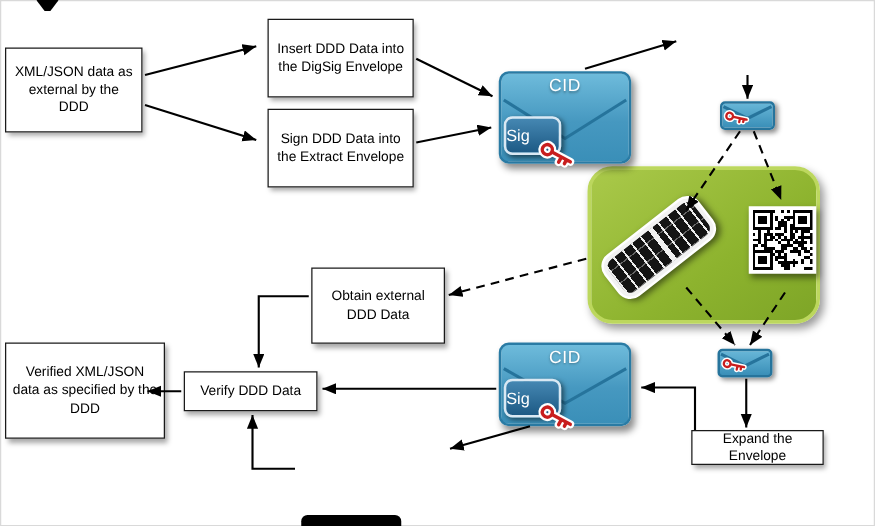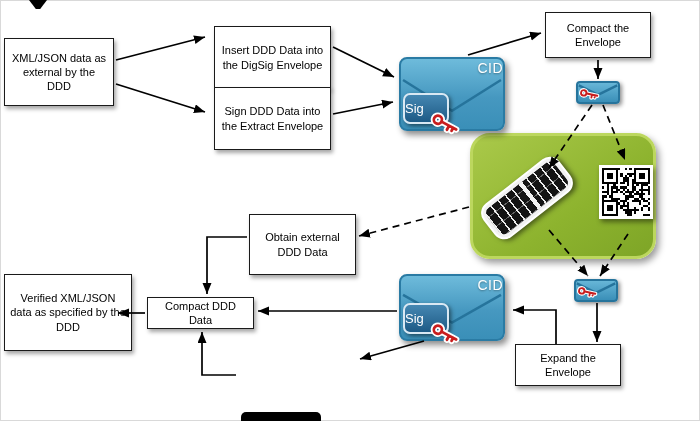--- a/index.html
+++ b/index.html
@@ -16,21 +16,21 @@
   
   .envelope{position:absolute;box-sizing:border-box;}
   .envelope-big{border-radius:8px;
         background:linear-gradient(180deg,#6ebbdb 0%,#4698c0 55%,#3a8fb8 100%);
         border:2px solid #2a7ba4;box-shadow:3px 4px 6px rgba(0,0,0,.45);}
   .envelope-small{border-radius:4px;
         background:linear-gradient(180deg,#67b6d7,#3a8fb8);
         border:2px solid #26749c;box-shadow:2px 2px 4px rgba(0,0,0,.45);}
   .env-flap{position:absolute;left:0;top:0;width:100%;height:100%;overflow:visible;}
   .env-flap path{fill:none;stroke:#26749c;stroke-width:2.5;vector-effect:non-scaling-stroke;}
-  .env-cid{position:absolute;top:1px;left:0;right:0;text-align:right;color:#fff;
+  .env-cid{position:absolute;top:1px;left:0;right:0;text-align:center;color:#fff;
         font-size:14px;letter-spacing:.5px;text-shadow:0 1px 2px rgba(0,0,0,.35);}
   .sig-badge{position:absolute;left:2px;bottom:5px;width:46px;height:31px;border-radius:7px;
         background:linear-gradient(180deg,#4587b2,#1d5a85);border:2px solid #d9e8f3;
         box-shadow:2px 2px 4px rgba(0,0,0,.5);color:#fff;font-size:13px;
         display:flex;align-items:center;justify-content:flex-start;box-sizing:border-box;}
   .key-icon{position:absolute;overflow:visible;}
   .key-badge{width:30px;height:17px;right:-13px;bottom:-10px;transform:rotate(28deg);}
   .key-small{width:20px;height:12px;left:1px;top:5px;transform:rotate(12deg);}
 
   
@@ -296,42 +296,39 @@
         <circle cx="6" cy="7" r="3.5"></circle>
           <path d="M10,7 H24 M17,7 v4 M21,7 v3"></path>
       </g>
     </svg>
   </div>
 
   <div class="pbox" style="left:4px;top:38px;width:110px;height:68px">
     <span>XML/JSON data as external by the DDD</span>
   </div>
 
-  <div class="pbox" style="left:214px;top:26px;width:117px;height:63px">
+  <div class="pbox" style="left:214px;top:15px;width:117px;height:63px">
     <span>Insert DDD Data into the DigSig Envelope</span>
   </div>
 
   <div class="pbox" style="left:214px;top:87px;width:117px;height:63px">
     <span>Sign DDD Data into the Extract Envelope</span>
   </div>
 
-  <div class="pbox" style="left:545px;top:12px;width:106px;height:46px">
-    <span>Compact the Envelope</span>
-  </div>
-
-  <div class="pbox" style="left:515px;top:344px;width:106px;height:42px">
+
+  <div class="pbox" style="left:553px;top:344px;width:106px;height:28px">
     <span>Expand the Envelope</span>
   </div>
 
   <div class="pbox" style="left:249px;top:214px;width:107px;height:61px">
     <span>Obtain external DDD Data</span>
   </div>
 
   <div class="pbox" style="left:147px;top:297px;width:107px;height:32px">
-    <span>Compact DDD Data</span>
+    <span>Verify DDD Data</span>
   </div>
 
   <div class="pbox" style="left:4px;top:274px;width:128px;height:77px">
     <span>Verified XML/JSON data as specified by the DDD</span>
   </div>
 
 
   <div class="artifact-top"></div>
   <div class="artifact-bottom"></div>
 

